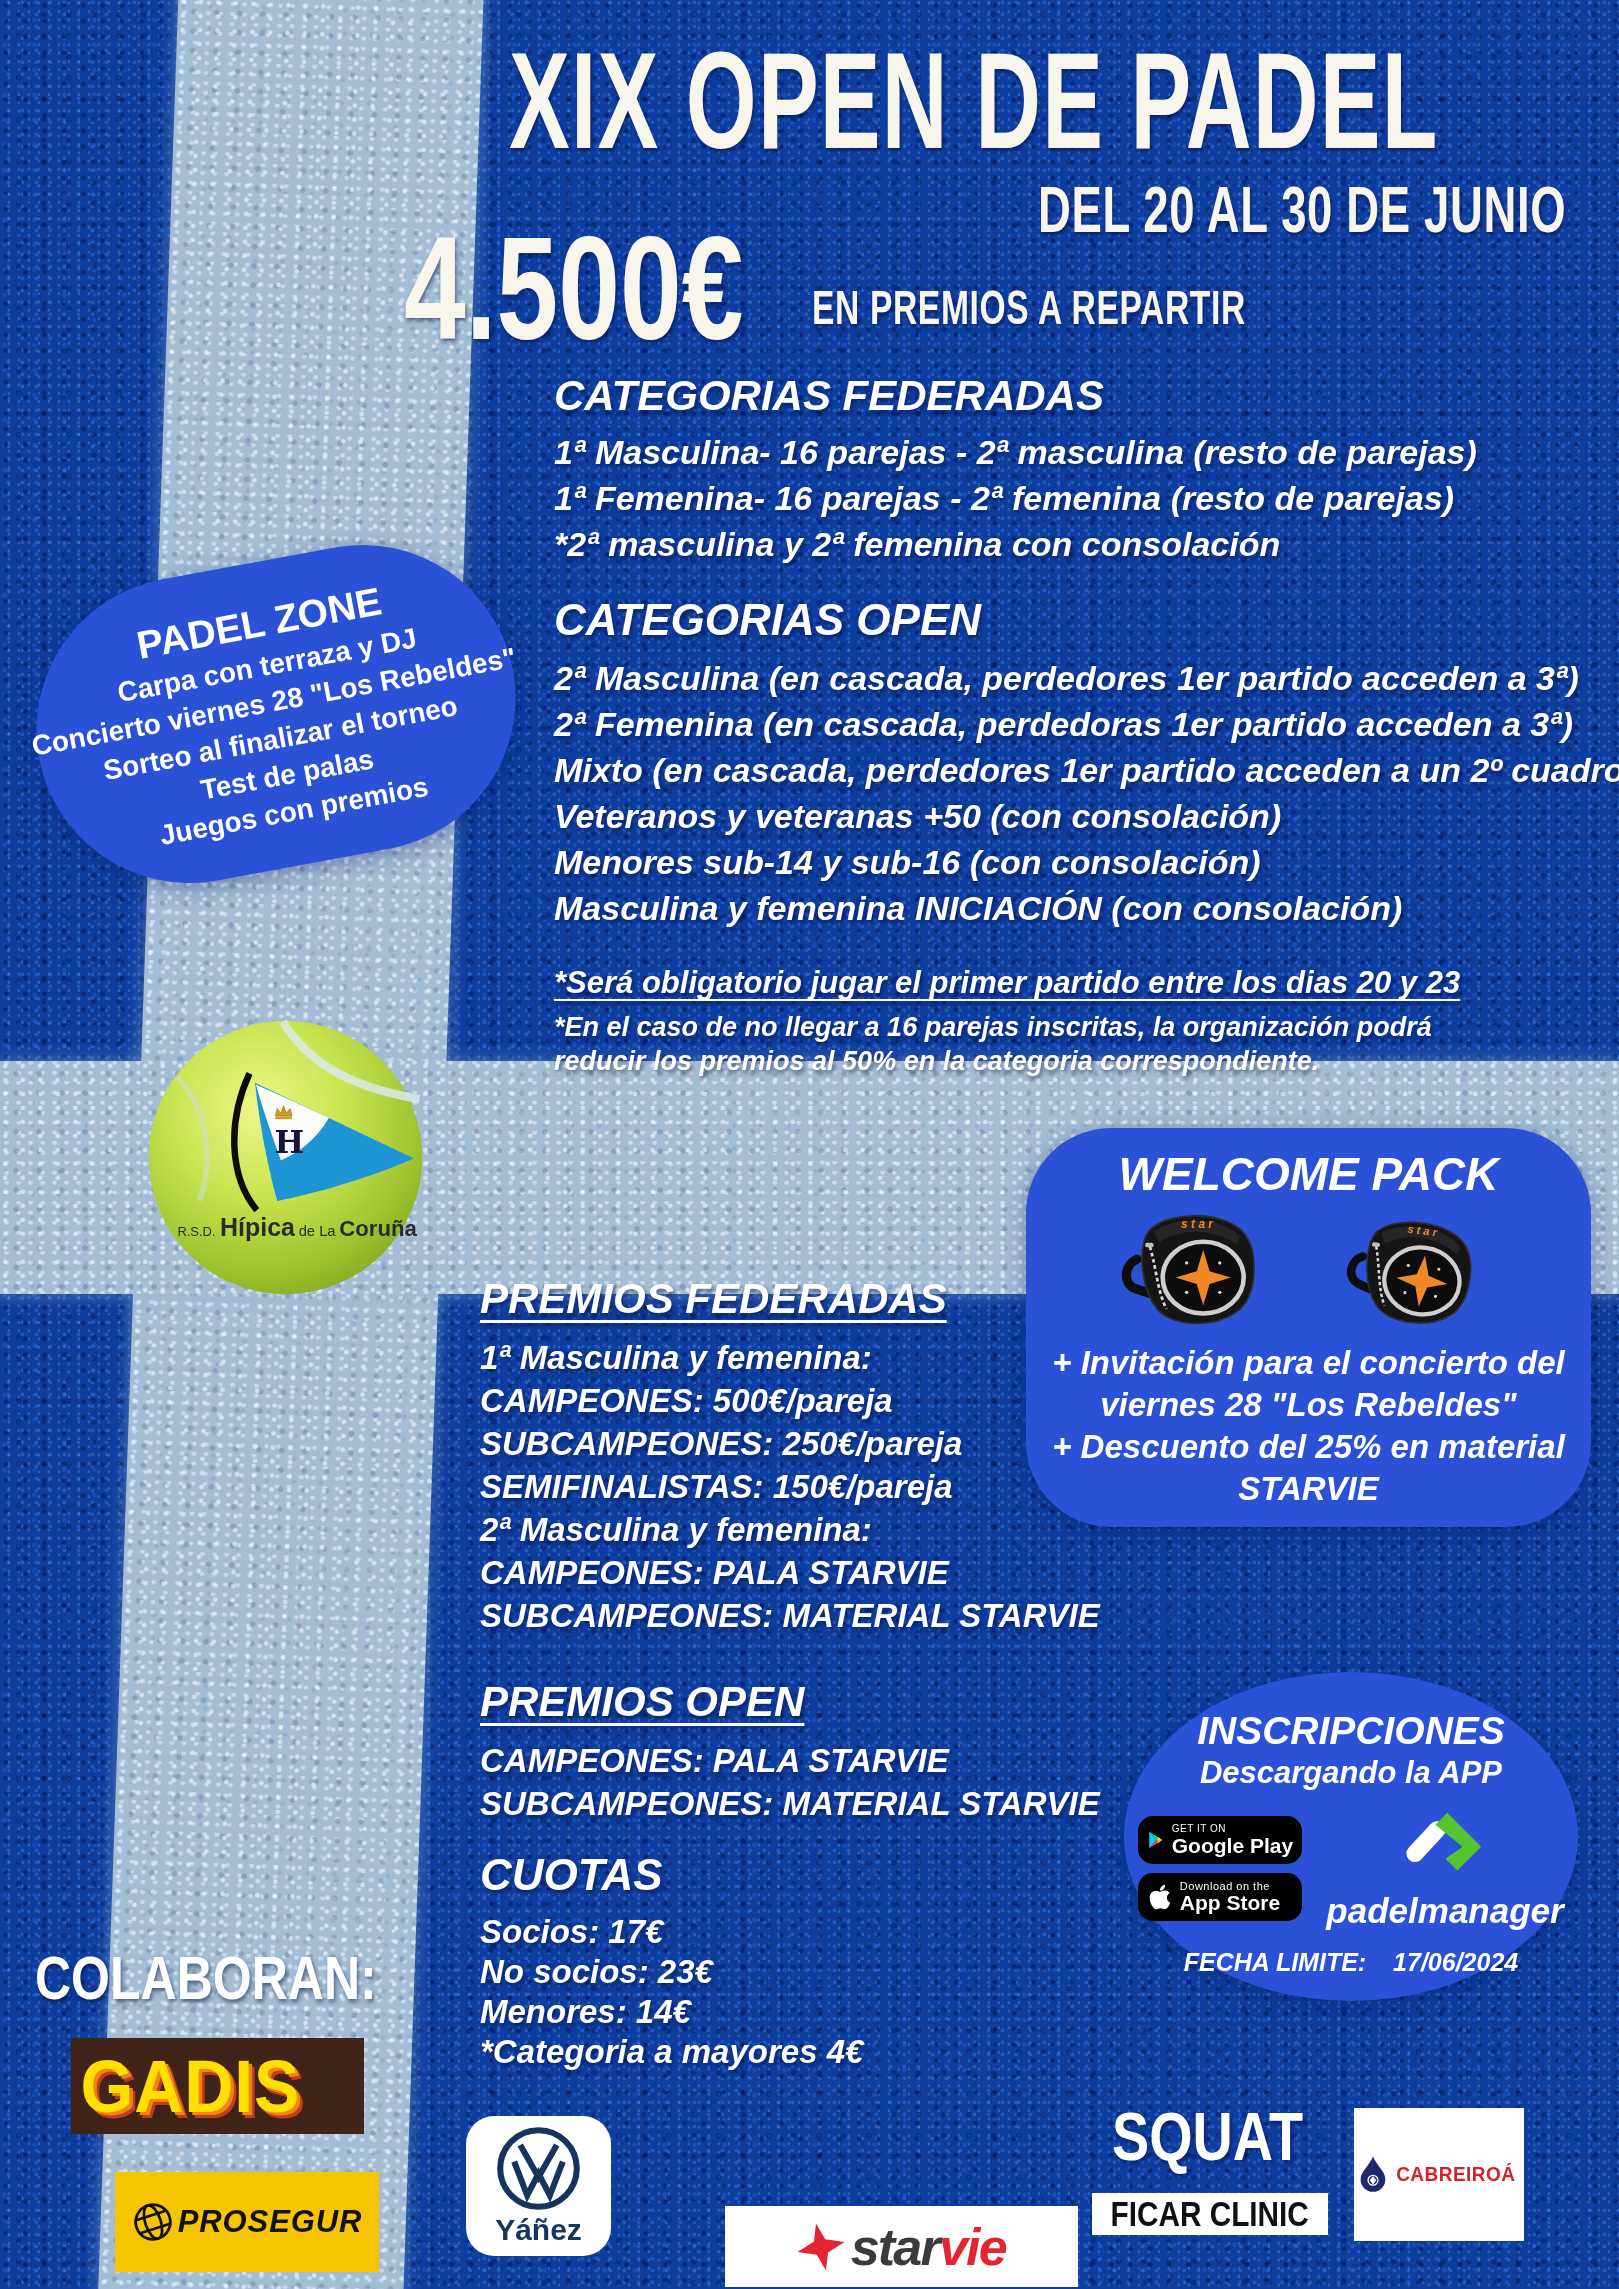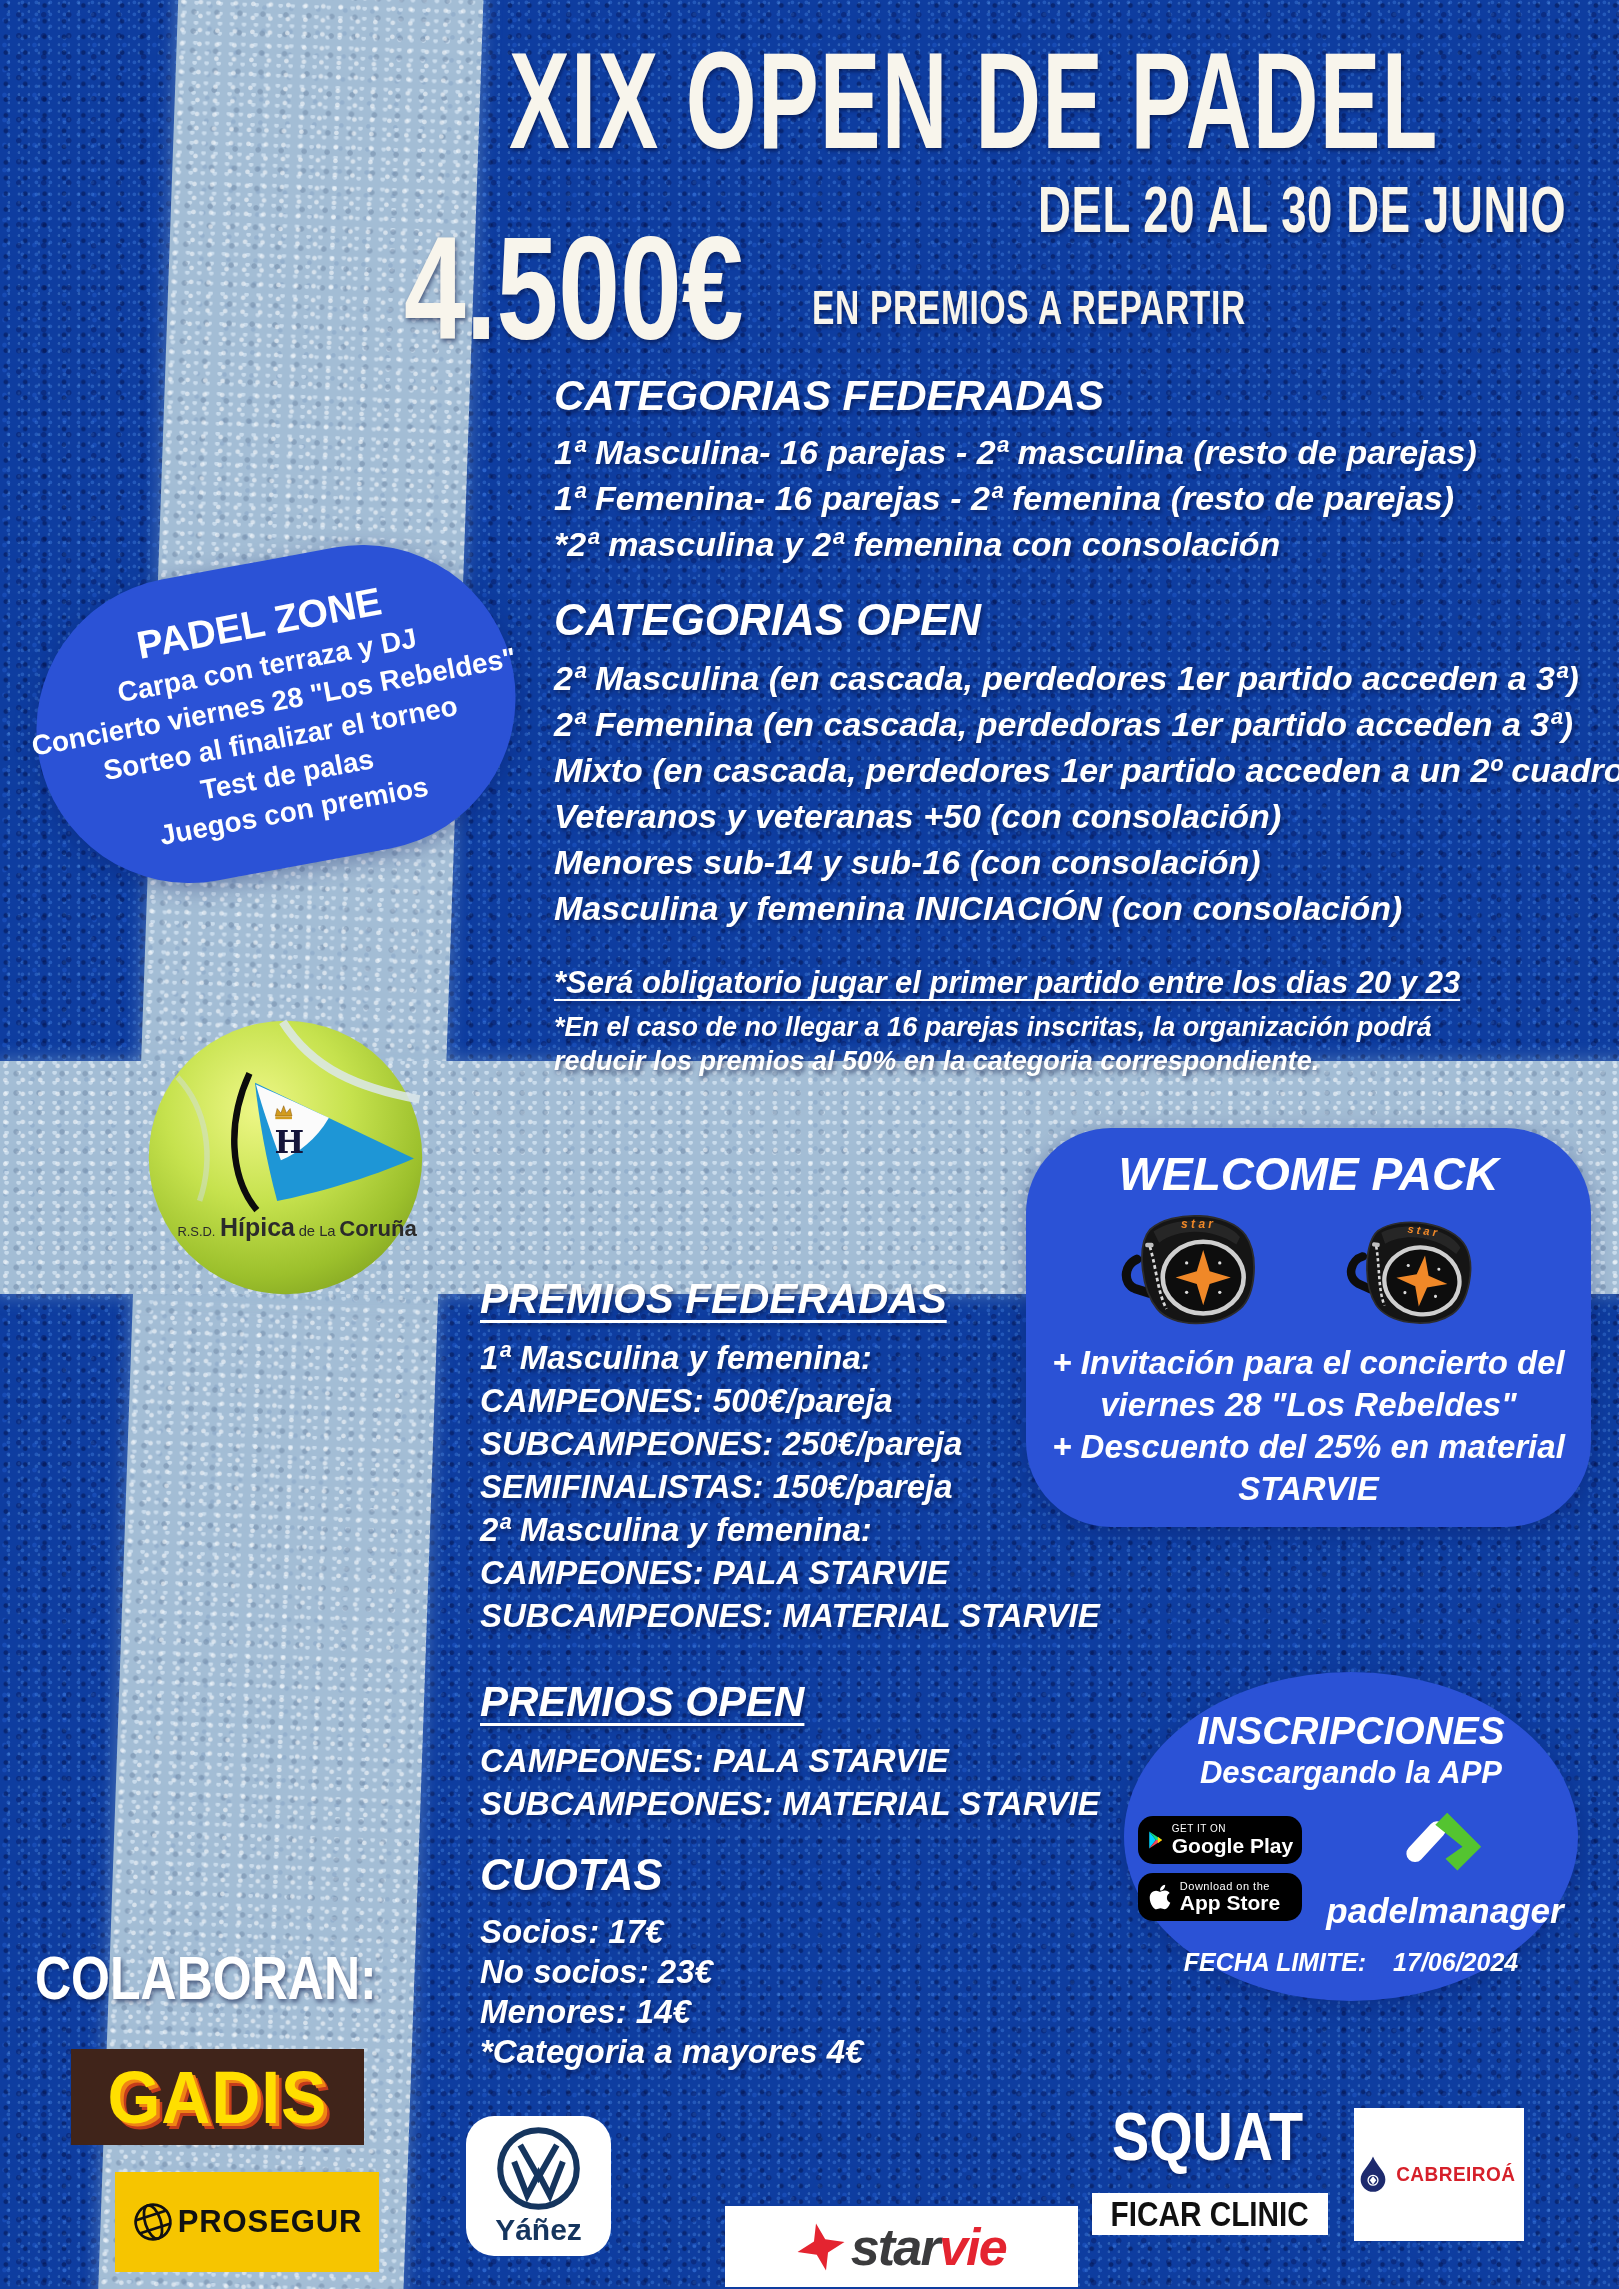--- a/index.html
+++ b/index.html
@@ -83,25 +83,25 @@
     display:flex; align-items:center; gap:8.3px; padding:0 9.2px; box-sizing:border-box; text-align:left;}
   .store-tag{font-size:10px; letter-spacing:0.5px; line-height:12px; font-weight:400; white-space:nowrap;}
   .store-name{font-size:21px; font-weight:700; line-height:22px; white-space:nowrap;}
   .pm-col{display:flex; flex-direction:column; align-items:center;gap:12px;}
   .pm-name{font-style:italic; font-weight:700; font-size:35px; margin-top:5.5px; white-space:nowrap;}
   .in-fecha{font-style:italic; font-weight:700; font-size:25px; margin-top:16.6px; white-space:nowrap;}
 
   
   .colaboran-txt{font-size:61px; color:#fff; transform:scaleX(.82);}
   .gadis-box{position:absolute; left:71px; top:2038px; width:293px; height:96px; background:#40241a;
-    display:flex; align-items:center; justify-content:center; z-index:3;margin-top:11px;}
+    display:flex; align-items:center; z-index:3;}
   .gadis-txt{font-weight:700; font-size:74px; color:#ffdf00; letter-spacing:0.9px;
     text-shadow:3.7px 2.8px 0 #f08414, 6.5px 5.5px 0 #c43c1c; transform:scaleX(.92); display:inline-block;}
   .prosegur-box{position:absolute; left:115px; top:2172px; width:264px; height:100px; background:#f6c500;
-    display:flex; align-items:center; justify-content:center; gap:4px; z-index:3;}
+    display:flex; align-items:center; justify-content:center; gap:4px; z-index:3;font-style:italic;}
   .prosegur-txt{font-weight:700; font-size:31px; color:#111; letter-spacing:0.9px;}
   .white-box{position:absolute; background:#fff; z-index:3; display:flex; align-items:center; justify-content:center;}
   .vw-box{left:466px; top:2116px; width:145px; height:140px; flex-direction:column; gap:1.8px;border-radius:28px;}
   .vw-name{color:#15355e; font-weight:700; font-size:30px;}
   .starvie-box{left:725px; top:2206px; width:353px; height:81px; gap:5.5px;}
   .starvie-word{font-weight:700; font-style:italic; font-size:52px; letter-spacing:-1.8px; white-space:nowrap;}
   .sv-star-col{color:#3b3b3d;} .sv-vie{color:#e42430;}
   .squat-txt{font-size:68px; color:#fff; transform:scaleX(.82);}
   .ficar-strip{left:1092px; top:2193px; width:236px; height:42px;}
   .ficar-txt{color:#101010; font-weight:700; font-size:35px; transform:scaleX(.85); white-space:nowrap; display:inline-block;}

